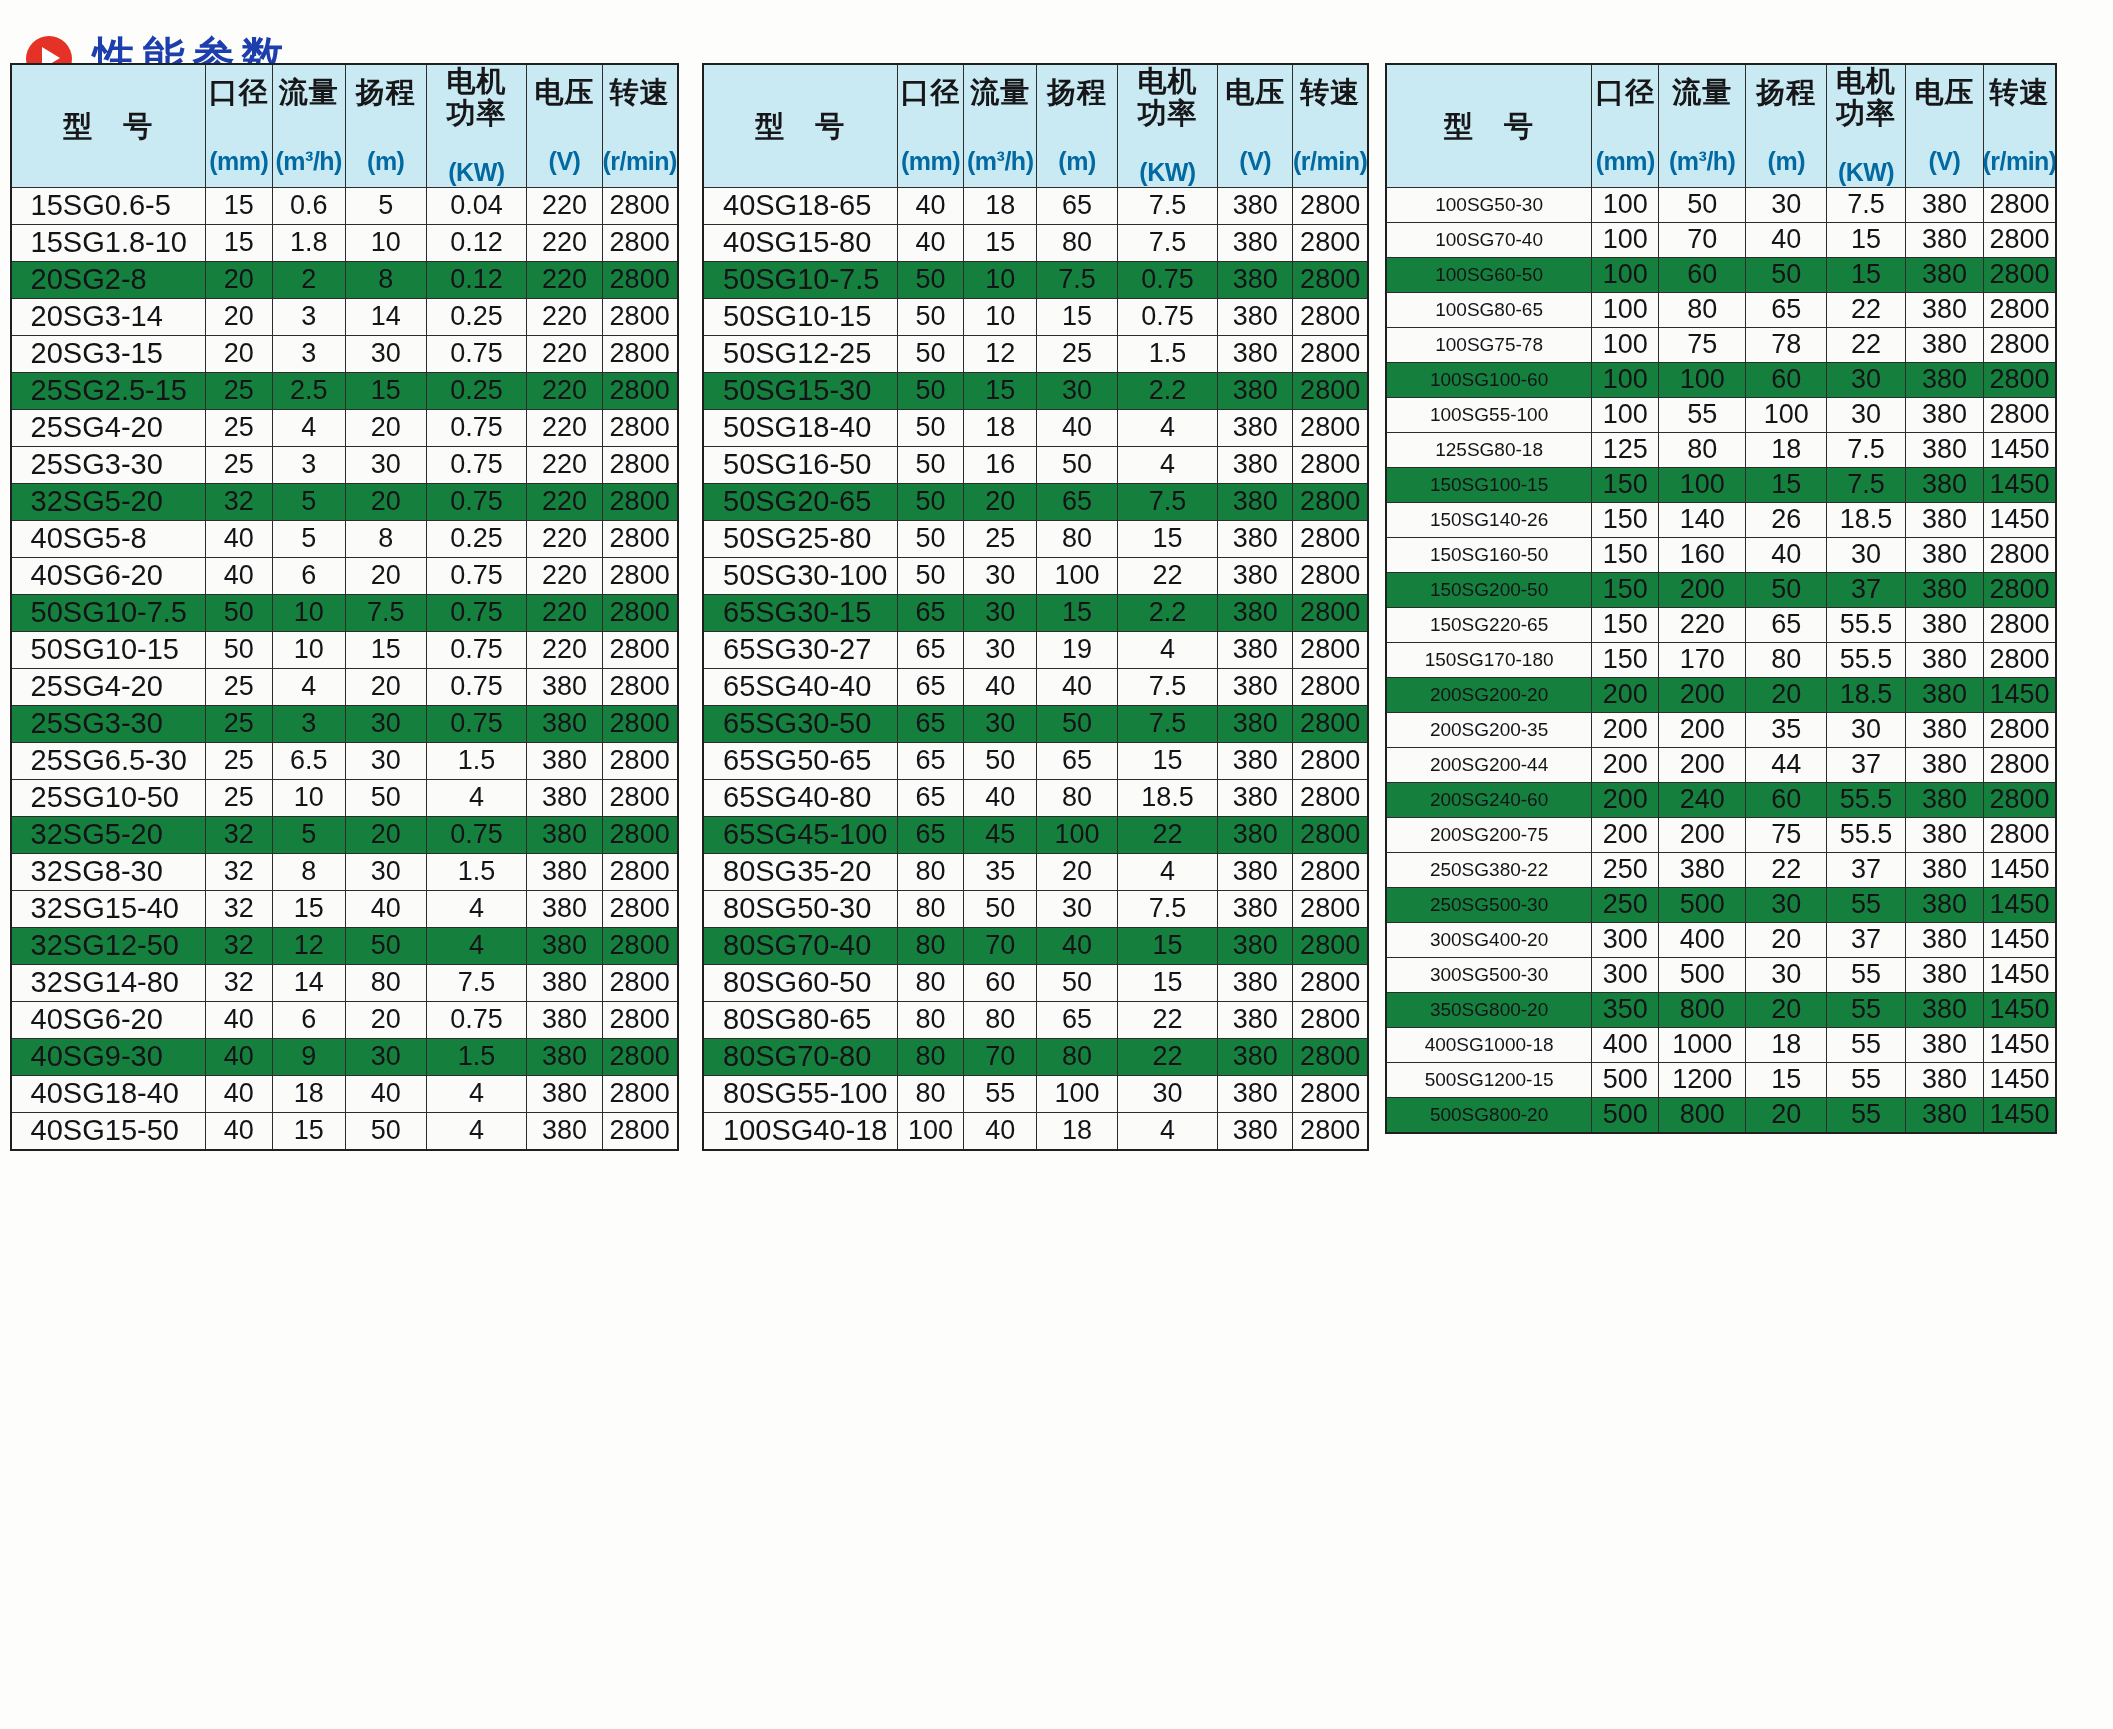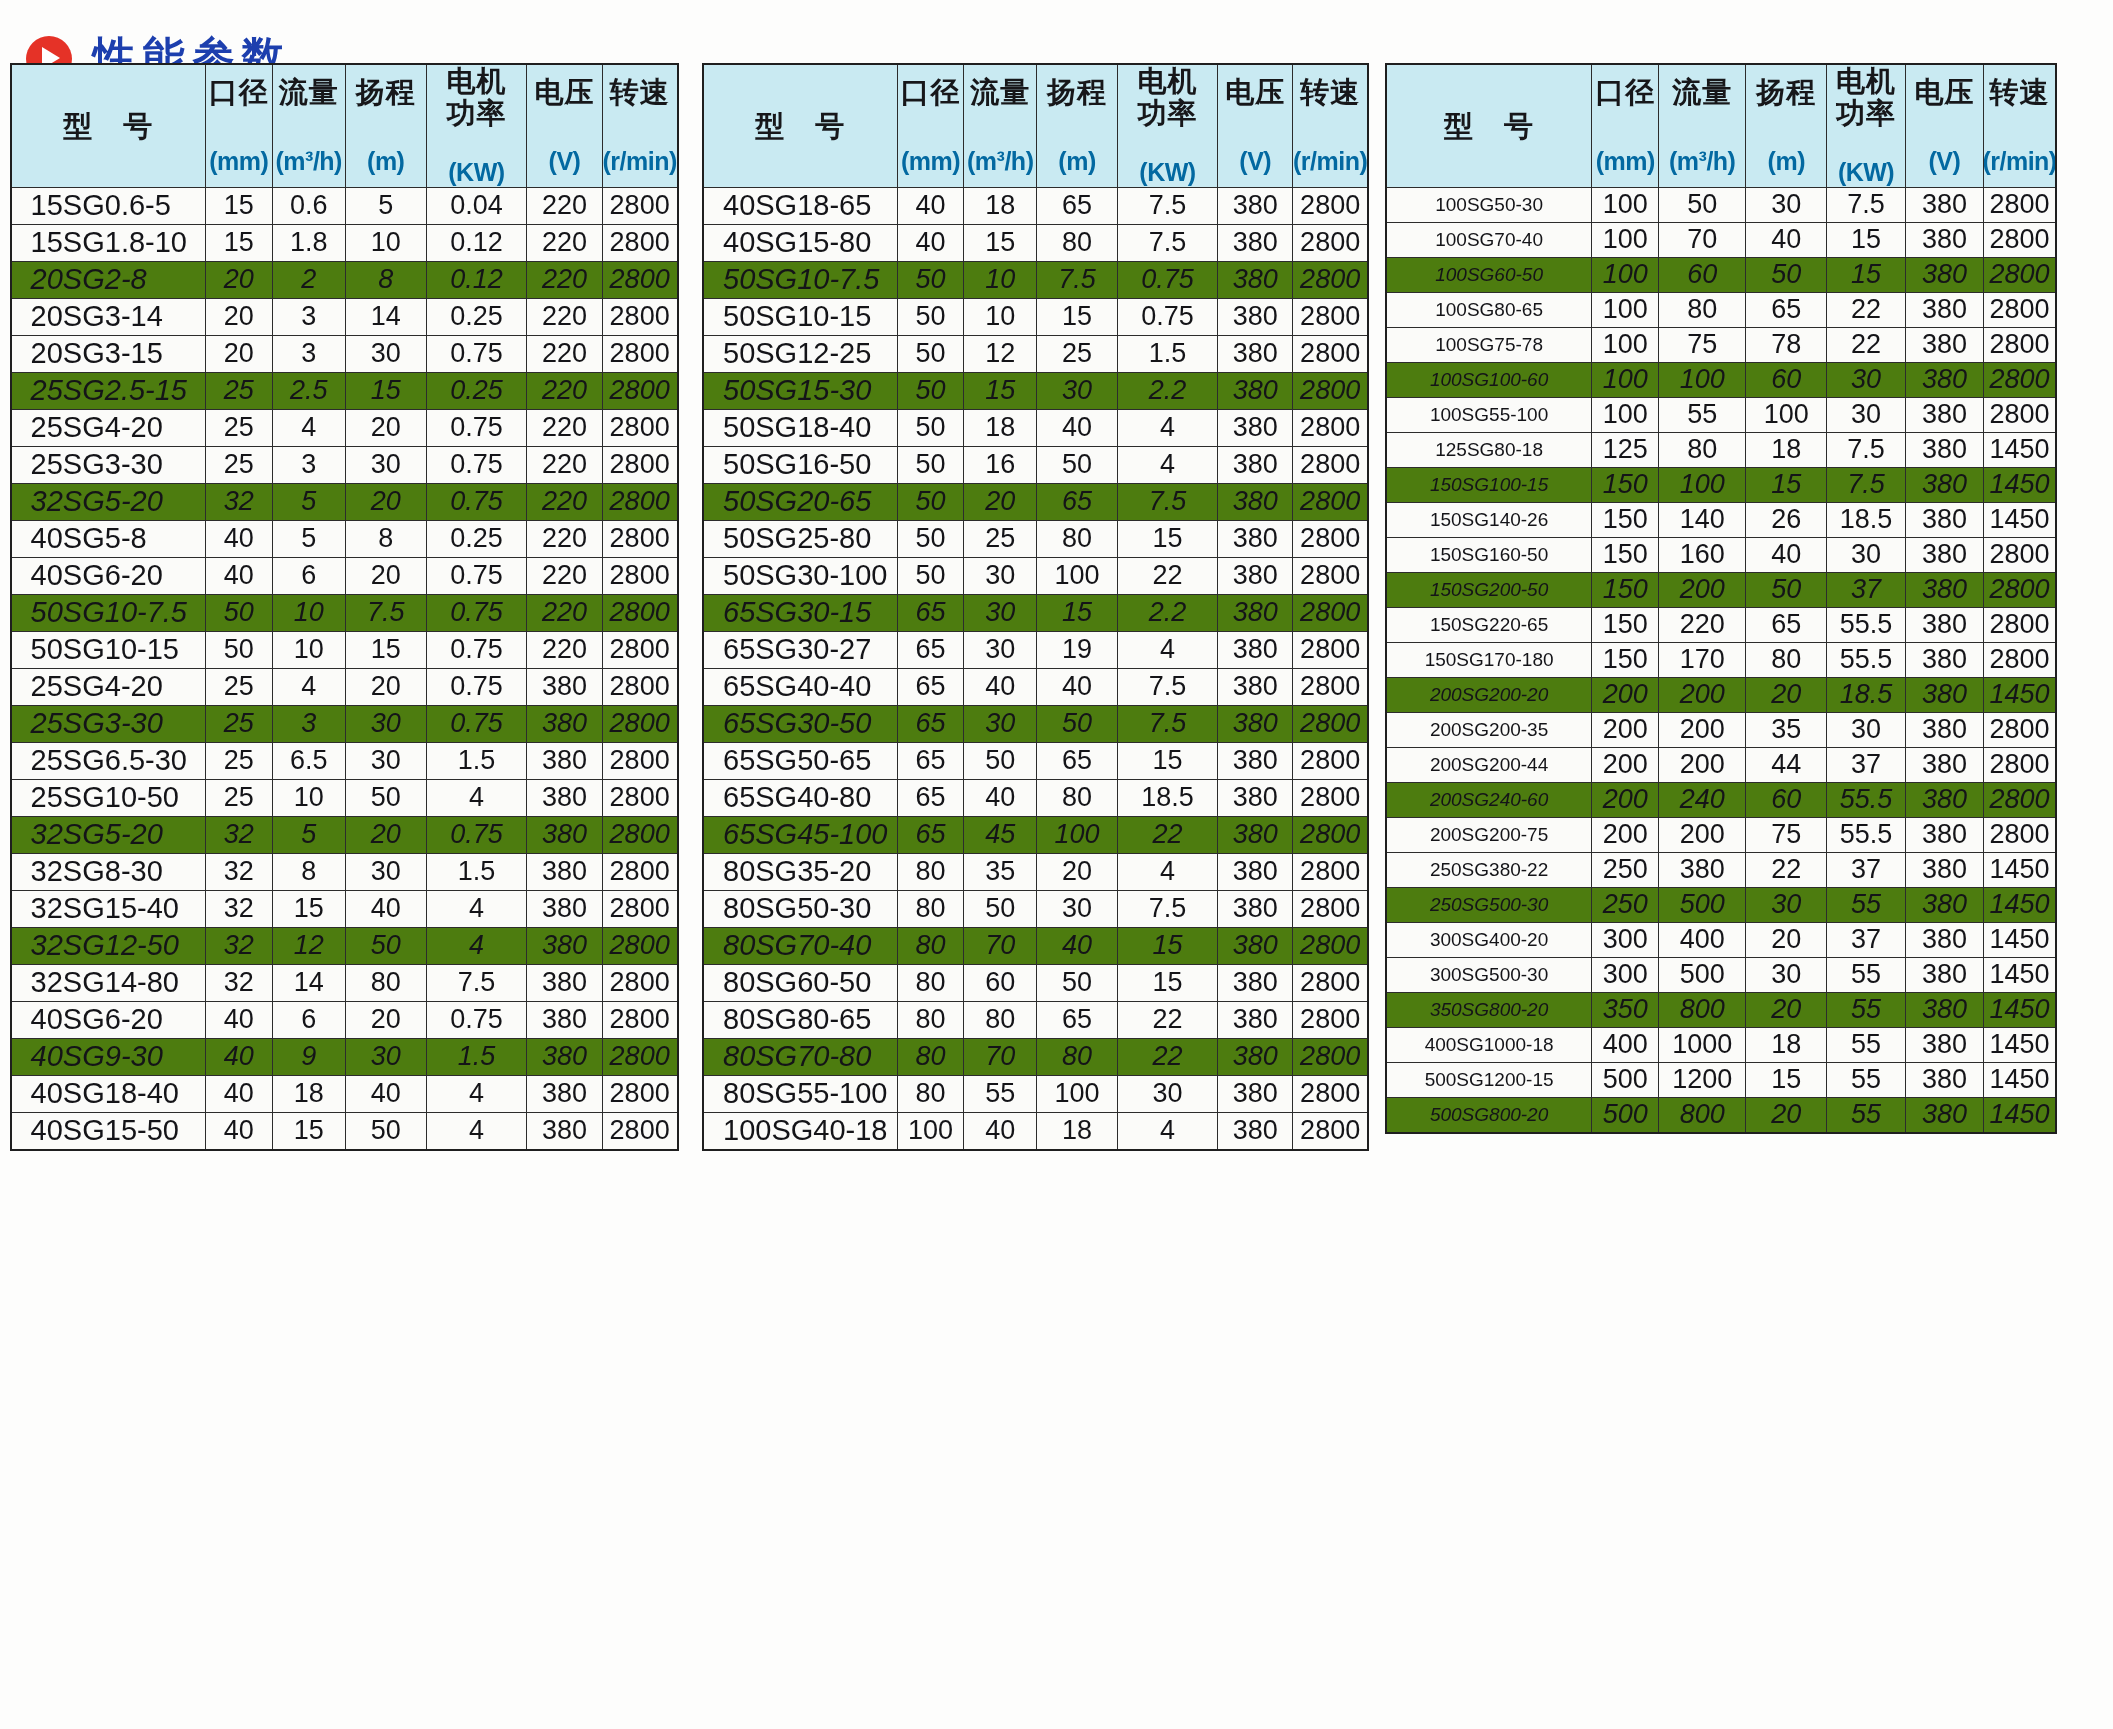--- a/index.html
+++ b/index.html
@@ -52,21 +52,21 @@
     align-items:center;height:100%;
   }
   .hname{
     font-size:29px;color:#17171a;line-height:1.12;
     white-space:pre-line;text-align:center;letter-spacing:1px;
   }
   .hunit{
     font-size:25px;color:#0369a1;white-space:nowrap;letter-spacing:-0.5px;margin-top:28px;
   }
   tbody tr{background:#fbfbf9;}
-  tbody tr:nth-child(3n){background:#4d7c0f;font-style:italic;}
+  tbody tr:nth-child(3n){background:#15803d;}
   tbody td{
     font-size:27px;color:#141418;text-align:center;
     white-space:nowrap;
   }
   .t1 tbody td,.t2 tbody td{height:36px;}
   .t3 tbody td{height:34px;}
   .t1 td.model,.t2 td.model{
     text-align:left;padding-left:19px;font-size:29px;
   }
   .t3 td.model{text-align:center;font-size:19px;}

